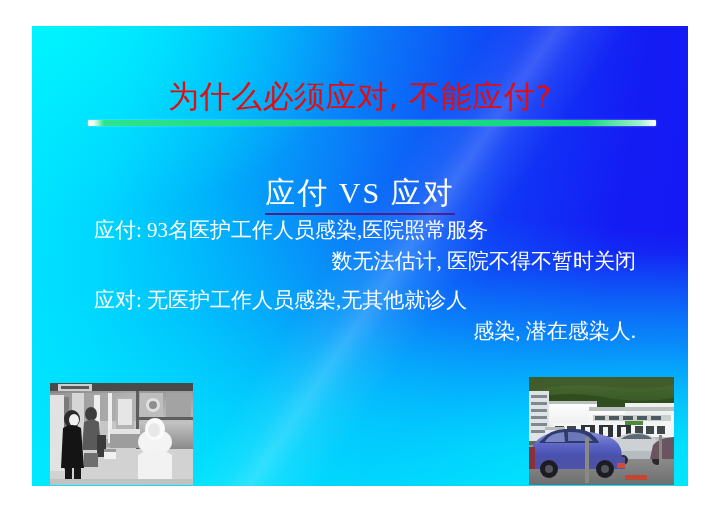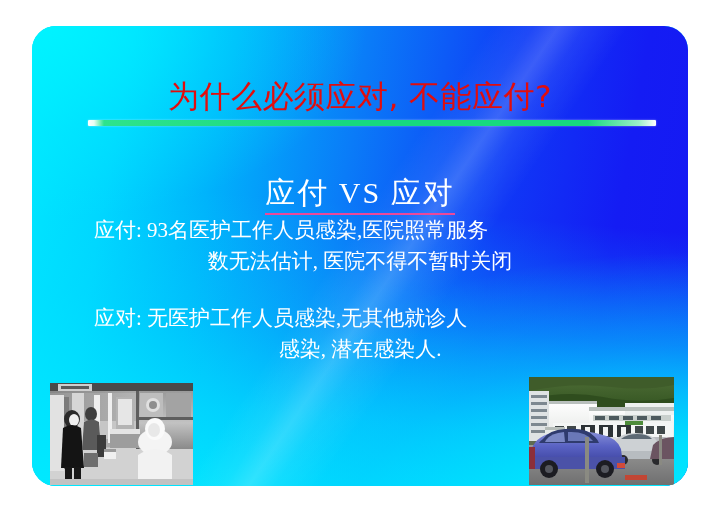--- a/index.html
+++ b/index.html
@@ -23,21 +23,20 @@
 
   
   #slide {
     position: absolute;
     left: 32px;
     top: 26px;
     width: 656px;
     height: 460px;
     overflow: hidden;
     background: #00e8ff;
-    border-radius: 24px;
   }
 
   
   .bg-base {
     position: absolute;
     inset: 0;
     background: linear-gradient(100deg,
         #00eaff 0%,
         #00d5ff 14%,
         #00b2fb 28%,
@@ -135,43 +134,43 @@
     top: 150px;
     width: 656px;
     text-align: center;
   }
   .subtitle {
     display: inline-block;
     color: #ffffff;
     font-size: 30px;
     line-height: 1.12;
     letter-spacing: 2px;
-    border-bottom: 2px solid #ec4899;
+    border-bottom: 2px solid #4c1d95;
     padding-bottom: 3px;
     white-space: nowrap;
     font-family: "Liberation Serif", "DejaVu Serif", serif;
   }
 
   
   .body-block {
     position: absolute;
     left: 52px;
     top: 189px;
     width: 552px;
     color: #ffffff;
     font-size: 21px;
     line-height: 1.46;
     font-family: "Liberation Serif", "DejaVu Serif", serif;
   }
   .para {
     margin: 0 0 2px 0;
   }
   .para .l1 { display: block; text-align: left;   padding-left: 10px; white-space: nowrap; }
-  .para .l2 { display: block; text-align: center; white-space: nowrap; }
-  .para-2 { margin-top: 27px; }
+  .para .l2 { display: block; text-align: right; white-space: nowrap; }
+  .para-2 { margin-top: 9px; }
 
   
   .photo {
     position: absolute;
     overflow: hidden;
   }
   #photo-left {
     left: 18px;
     top: 357px;
     width: 143px;

